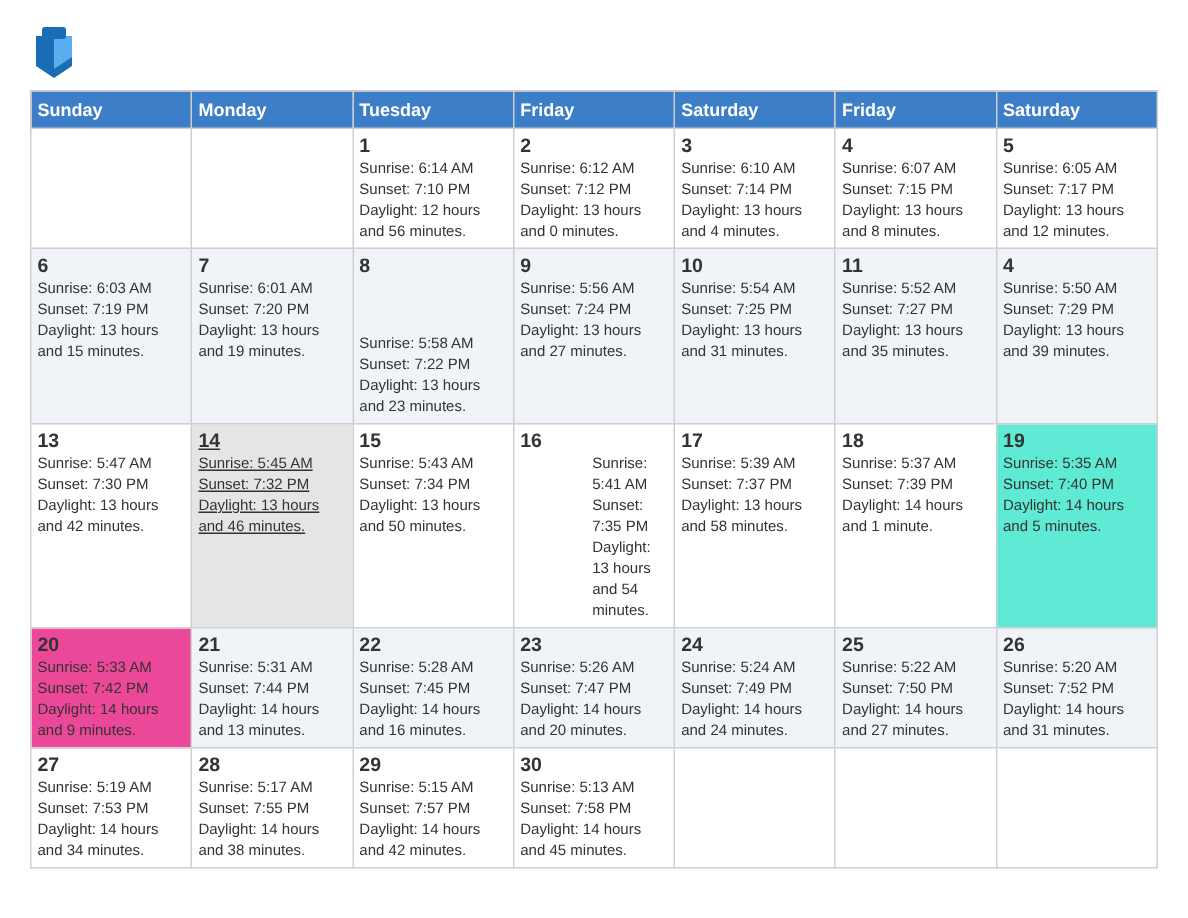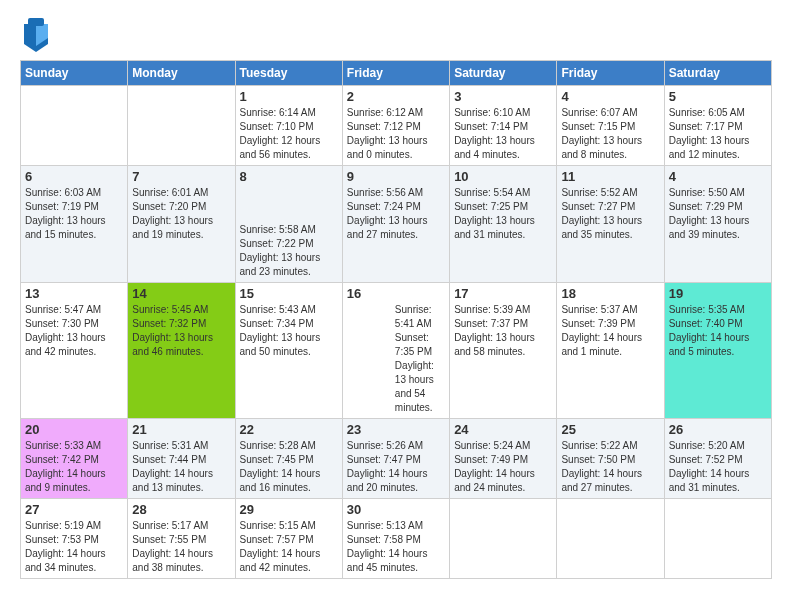--- a/index.html
+++ b/index.html
@@ -219,21 +219,21 @@
 Daylight: 13 hours and 39 minutes.</div>
           </td>
         </tr>
         <tr>
           <td style="background: rgb(255, 255, 255);">
             <span class="day-number">13</span>
             <div class="day-info" style="white-space: pre-line;">Sunrise: 5:47 AM
 Sunset: 7:30 PM
 Daylight: 13 hours and 42 minutes.</div>
           </td>
-          <td style="background: #84cc16;">
+          <td style="background: #e5e5e5; text-decoration: underline;">
             <span class="day-number">14</span>
             <div class="day-info" style="white-space: pre-line;">Sunrise: 5:45 AM
 Sunset: 7:32 PM
 Daylight: 13 hours and 46 minutes.</div>
           </td>
           <td style="background: rgb(255, 255, 255);">
             <span class="day-number">15</span>
             <div class="day-info" style="white-space: pre-line;">Sunrise: 5:43 AM
 Sunset: 7:34 PM
 Daylight: 13 hours and 50 minutes.</div>
@@ -257,21 +257,21 @@
 Daylight: 14 hours and 1 minute.</div>
           </td>
           <td style="background: #5eead4;">
             <span class="day-number">19</span>
             <div class="day-info" style="white-space: pre-line;">Sunrise: 5:35 AM
 Sunset: 7:40 PM
 Daylight: 14 hours and 5 minutes.</div>
           </td>
         </tr>
         <tr>
-          <td style="background: #f0abfc;">
+          <td style="background: #ec4899;">
             <span class="day-number">20</span>
             <div class="day-info" style="white-space: pre-line;">Sunrise: 5:33 AM
 Sunset: 7:42 PM
 Daylight: 14 hours and 9 minutes.</div>
           </td>
           <td style="background: rgb(240, 244, 248);">
             <span class="day-number">21</span>
             <div class="day-info" style="white-space: pre-line;">Sunrise: 5:31 AM
 Sunset: 7:44 PM
 Daylight: 14 hours and 13 minutes.</div>

